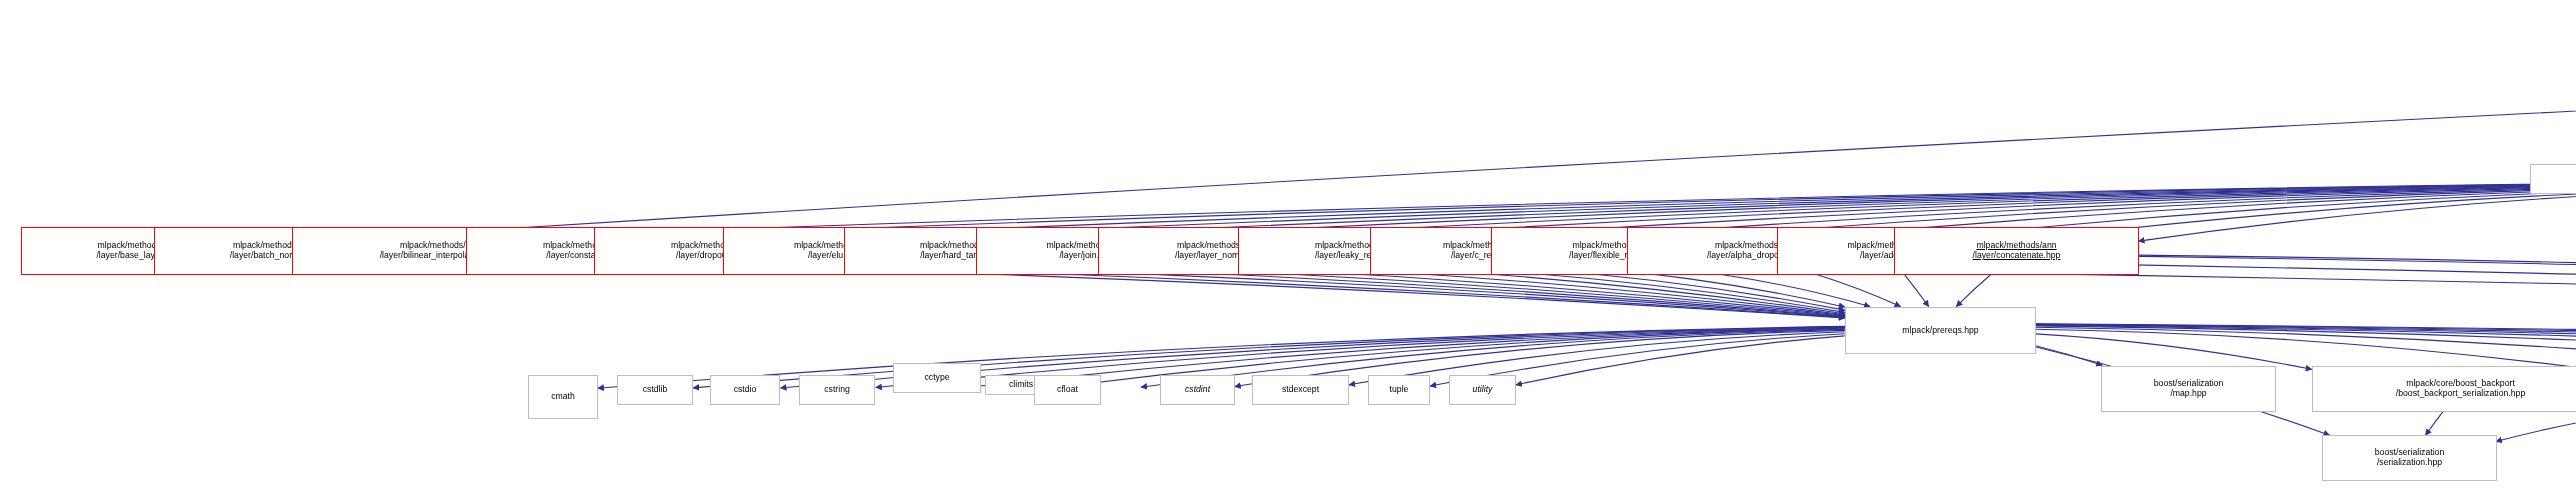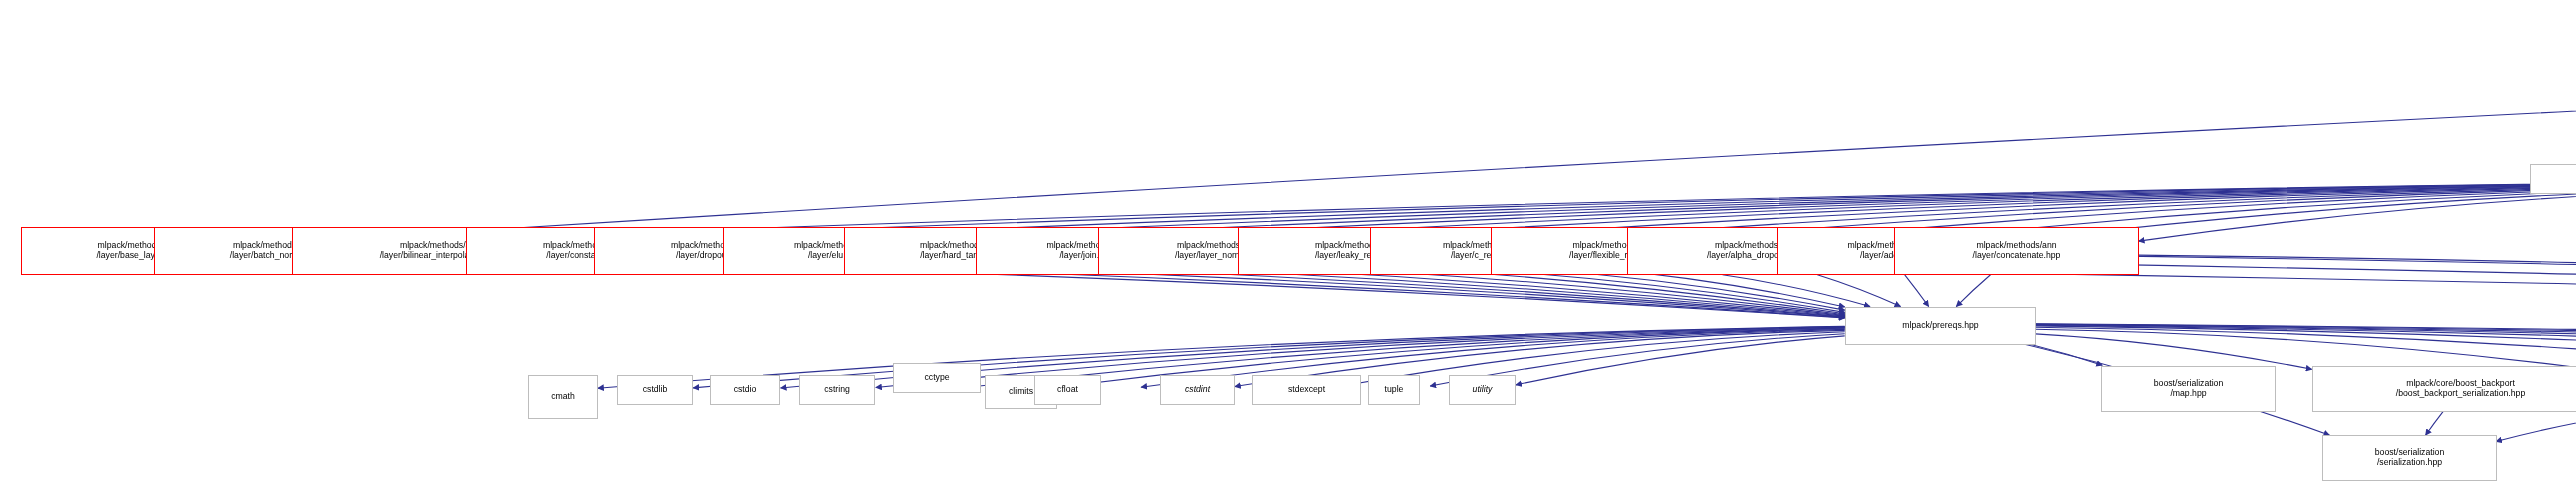--- a/index.html
+++ b/index.html
@@ -154,33 +154,33 @@
       <div class="node red" style="left: 1238px; top: 227px; width: 234px; height: 48px; font-size: 8.7px;"><span class="lbl">mlpack/methods/ann
 /layer/leaky_relu.hpp</span></div>
       <div class="node red" style="left: 1370px; top: 227px; width: 226px; height: 48px; font-size: 8.7px;"><span class="lbl">mlpack/methods/ann
 /layer/c_relu.hpp</span></div>
       <div class="node red" style="left: 1491px; top: 227px; width: 243px; height: 48px; font-size: 8.7px;"><span class="lbl">mlpack/methods/ann
 /layer/flexible_relu.hpp</span></div>
       <div class="node red" style="left: 1627px; top: 227px; width: 256px; height: 48px; font-size: 8.7px;"><span class="lbl">mlpack/methods/ann
 /layer/alpha_dropout.hpp</span></div>
       <div class="node red" style="left: 1777px; top: 227px; width: 221px; height: 48px; font-size: 8.7px;"><span class="lbl">mlpack/methods/ann
 /layer/add.hpp</span></div>
-      <div class="node red" style="left: 1894px; top: 227px; width: 245px; height: 48px; font-size: 8.7px;"><span class="lbl">mlpack/methods/ann
+      <div class="node red" style="left: 1894px; top: 227px; width: 245px; height: 48px; font-size: 8.7px; text-decoration: underline;"><span class="lbl">mlpack/methods/ann
 /layer/concatenate.hpp</span></div>
-      <div class="node grey" style="left: 1845px; top: 307px; width: 191px; height: 38px; font-size: 8.7px;"><span class="lbl">mlpack/prereqs.hpp</span></div>
+      <div class="node grey" style="left: 1845px; top: 307px; width: 191px; height: 47px; font-size: 8.7px;"><span class="lbl">mlpack/prereqs.hpp</span></div>
       <div class="node grey" style="left: 528px; top: 375px; width: 70px; height: 44px; font-size: 8.7px;"><span class="lbl">cmath</span></div>
       <div class="node grey" style="left: 617px; top: 375px; width: 76px; height: 30px; font-size: 8.7px;"><span class="lbl">cstdlib</span></div>
       <div class="node grey" style="left: 710px; top: 375px; width: 70px; height: 30px; font-size: 8.7px; align-items: center;"><span class="lbl">cstdio</span></div>
       <div class="node grey" style="left: 799px; top: 375px; width: 76px; height: 30px; font-size: 8.7px;"><span class="lbl">cstring</span></div>
       <div class="node grey" style="left: 893px; top: 363px; width: 88px; height: 30px; font-size: 8.7px;"><span class="lbl">cctype</span></div>
-      <div class="node grey" style="left: 985px; top: 375px; width: 72px; height: 34px; font-size: 8.7px;"><span class="lbl">climits</span></div>
+      <div class="node grey" style="left: 985px; top: 375px; width: 72px; height: 20px; font-size: 8.7px;"><span class="lbl">climits</span></div>
       <div class="node grey" style="left: 1034px; top: 375px; width: 67px; height: 30px; font-size: 8.7px;"><span class="lbl">cfloat</span></div>
       <div class="node grey" style="left: 1160px; top: 375px; width: 75px; height: 30px; font-size: 8.7px; font-style: italic;"><span class="lbl">cstdint</span></div>
-      <div class="node grey" style="left: 1252px; top: 375px; width: 109px; height: 30px; font-size: 8.7px;"><span class="lbl">stdexcept</span></div>
-      <div class="node grey" style="left: 1368px; top: 375px; width: 52px; height: 30px; font-size: 8.7px;"><span class="lbl">tuple</span></div>
+      <div class="node grey" style="left: 1252px; top: 375px; width: 97px; height: 30px; font-size: 8.7px;"><span class="lbl">stdexcept</span></div>
+      <div class="node grey" style="left: 1368px; top: 375px; width: 62px; height: 30px; font-size: 8.7px;"><span class="lbl">tuple</span></div>
       <div class="node grey" style="left: 1449px; top: 375px; width: 67px; height: 30px; font-size: 8.7px; font-style: italic;"><span class="lbl">utility</span></div>
       <div class="node grey" style="left: 2101px; top: 366px; width: 175px; height: 46px; font-size: 8.7px;"><span class="lbl">boost/serialization
 /map.hpp</span></div>
       <div class="node grey" style="left: 2312px; top: 366px; width: 297px; height: 46px; font-size: 8.7px;"><span class="lbl">mlpack/core/boost_backport
 /boost_backport_serialization.hpp</span></div>
       <div class="node grey" style="left: 2322px; top: 435px; width: 175px; height: 46px; font-size: 8.7px;"><span class="lbl">boost/serialization
 /serialization.hpp</span></div>
     </div>
 </div>
 

